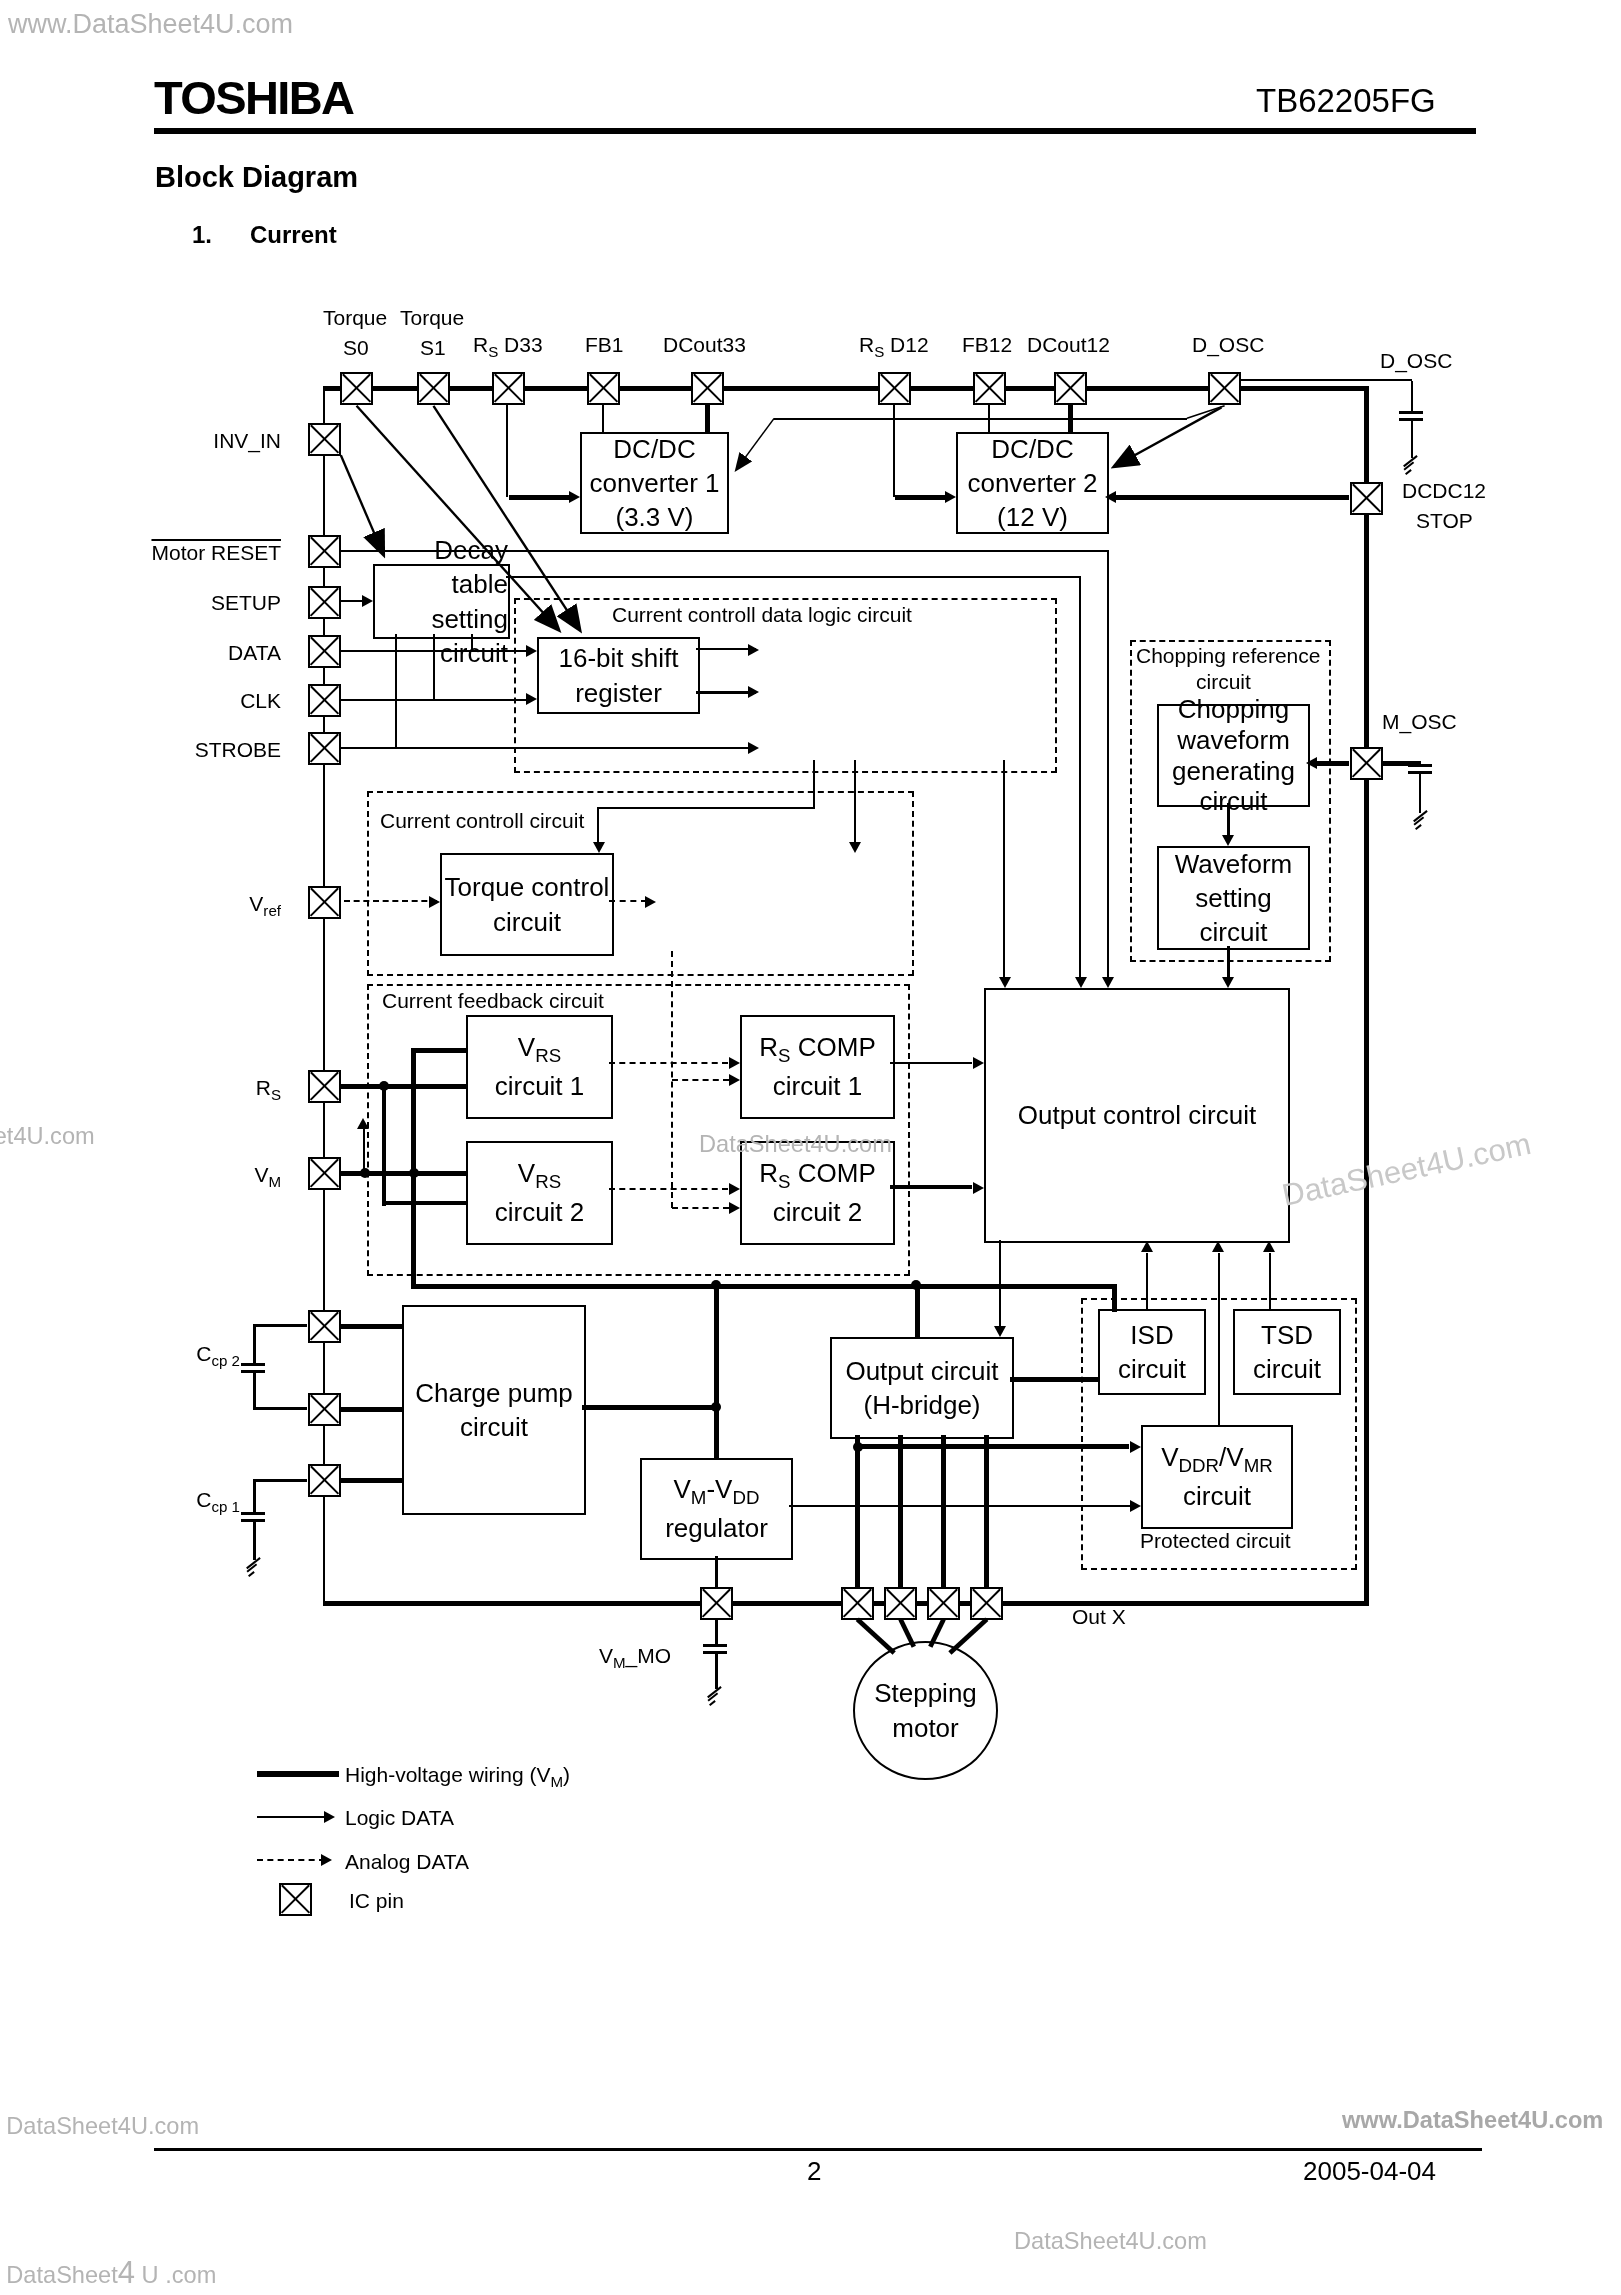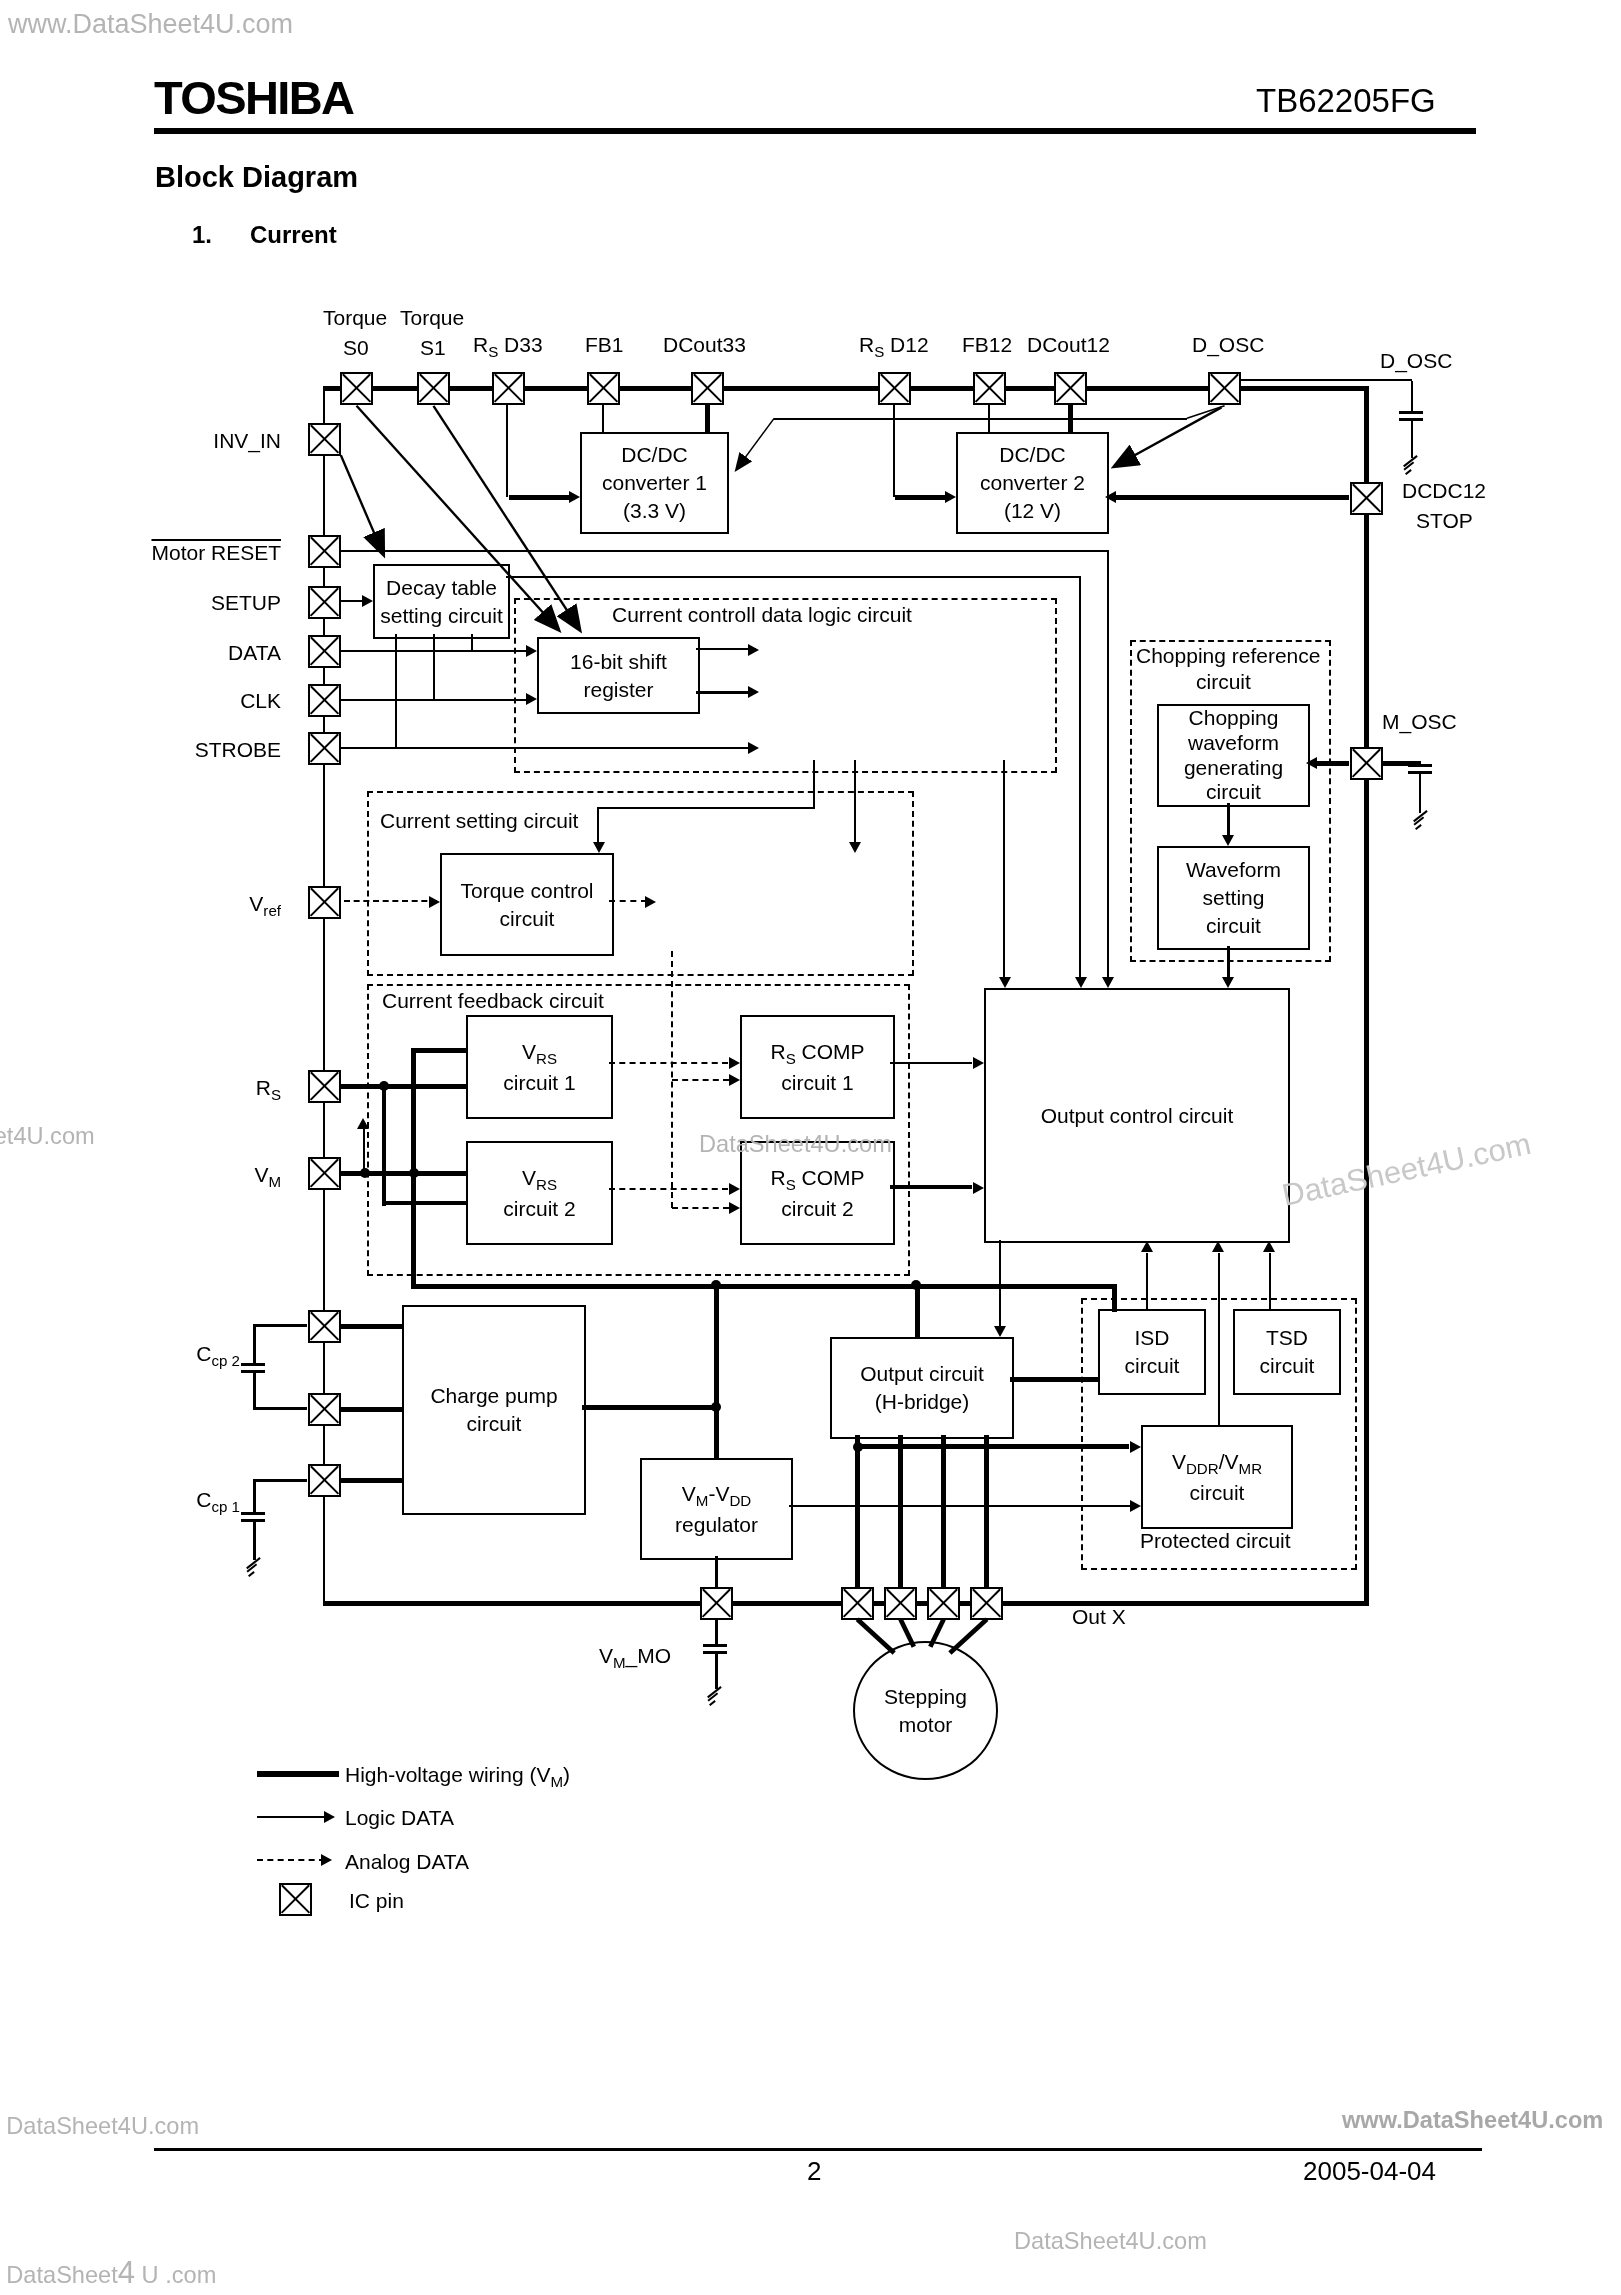--- a/index.html
+++ b/index.html
@@ -2,21 +2,21 @@
 <html style="font-size:12.6px"><head>
 <meta charset="utf-8">
 <style>
   html,body{margin:0;padding:0;background:#fff}
   #page{position:relative;width:1622px;height:2295px;background:#fff;overflow:hidden;
         font-family:"Liberation Sans","DejaVu Sans",sans-serif;color:#000}
   .ln{position:absolute;background:#000}
   .dh{position:absolute;border-top:2.4px dashed #000}
   .dv{position:absolute;border-left:2.4px dashed #000}
   .box{position:absolute;border:2.4px solid #000;background:#fff;display:flex;flex-direction:column;
-       align-items:center;justify-content:center;text-align:left;font-size:21px;line-height:1.32}
+       align-items:center;justify-content:center;text-align:right;font-size:26px;line-height:1.32}
   .dbox{position:absolute;border:2.4px dashed #000}
   .lbl{position:absolute;font-size:21px;white-space:nowrap;line-height:1.1}
   sub{font-size:0.72em}
   .ovl{text-decoration:overline}
   .pin{position:absolute;width:33px;height:33px;border:2.4px solid #000;background:#fff;box-sizing:border-box}
   .pin::before,.pin::after{content:"";position:absolute;left:50%;top:50%;width:39px;height:2.4px;background:#000;
        margin-left:-19.6px;margin-top:-1.2px}
   .pin::before{transform:rotate(45deg)}
   .pin::after{transform:rotate(-45deg)}
   .ar{position:absolute;width:0;height:0;border-style:solid}
@@ -117,21 +117,21 @@
   <div class="lbl" style="left:1072px;top:1605px">Out X</div>
 
   <div class="dbox" style="left:514px;top:598px;width:539px;height:171px"></div>
   <div class="lbl" style="left:612px;top:603px">Current controll data logic circuit</div>
 
   <div class="dbox" style="left:1130px;top:640px;width:197px;height:318px"></div>
   <div class="lbl" style="left:1136px;top:644px">Chopping reference</div>
   <div class="lbl" style="left:1196px;top:670px">circuit</div>
 
   <div class="dbox" style="left:367px;top:791px;width:543px;height:181px"></div>
-  <div class="lbl" style="left:380px;top:809px">Current setting circuit</div>
+  <div class="lbl" style="left:380px;top:809px">Current controll circuit</div>
 
   <div class="dbox" style="left:367px;top:984px;width:539px;height:288px"></div>
   <div class="lbl" style="left:382px;top:989px">Current feedback circuit</div>
 
   <div class="dbox" style="left:1081px;top:1298px;width:272px;height:268px"></div>
   <div class="lbl" style="left:1140px;top:1529px">Protected circuit</div>
 
   <div class="box" style="left:580px;top:432px;width:145px;height:98px">
     <span>DC/DC</span>
       <span>converter 1</span>

